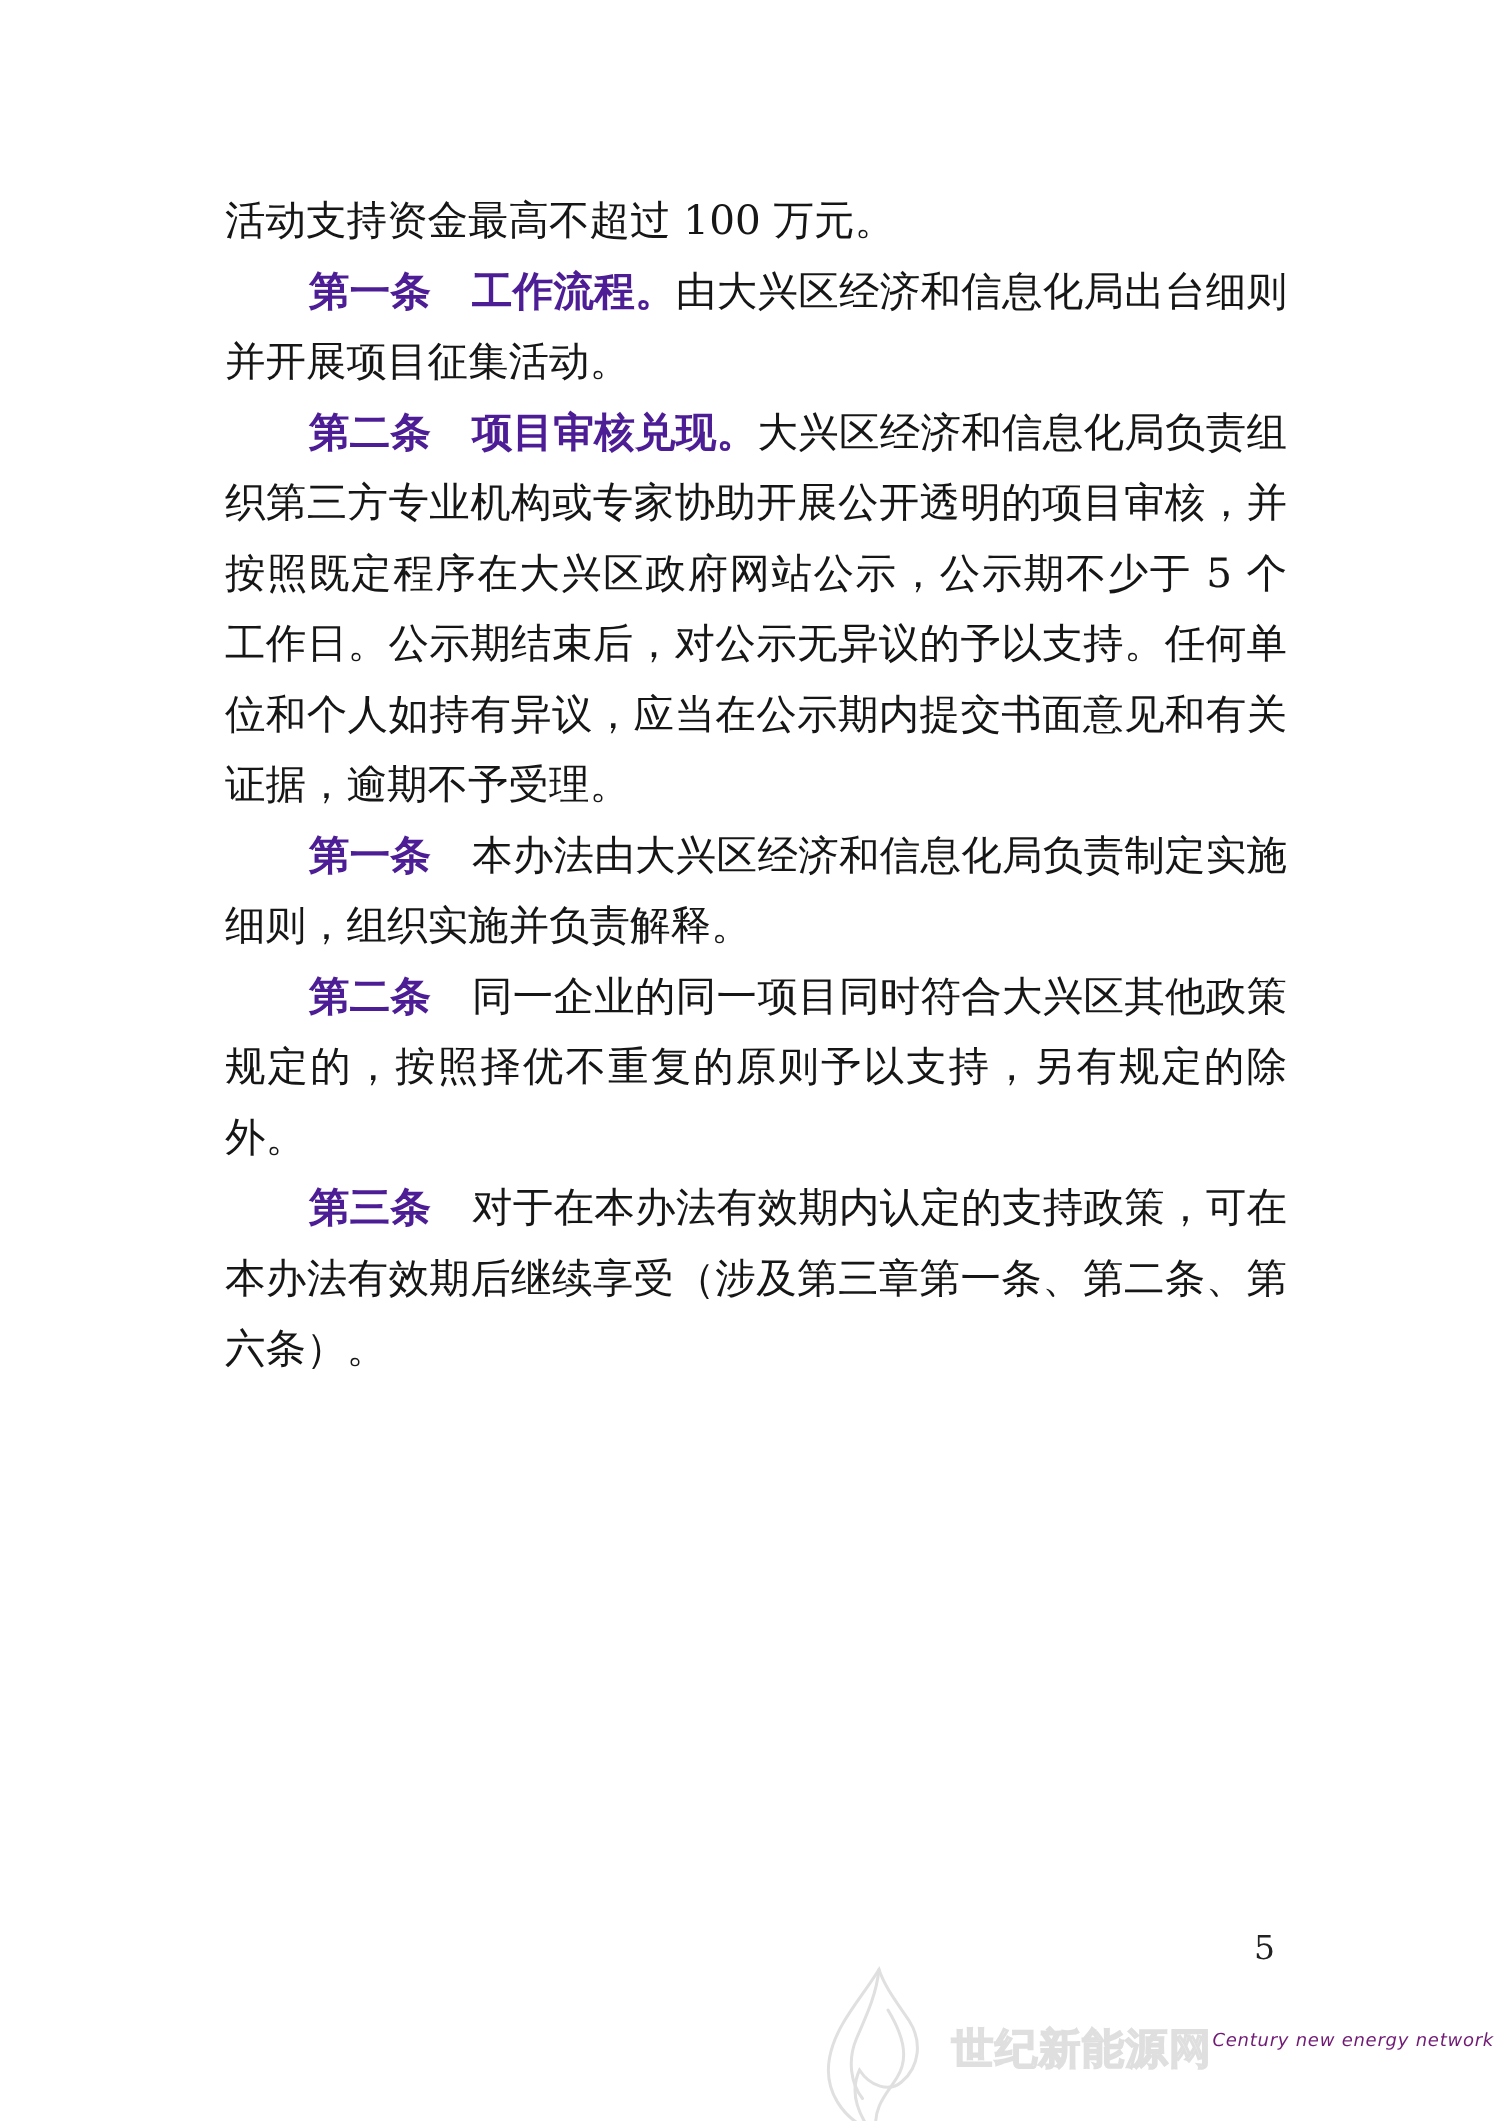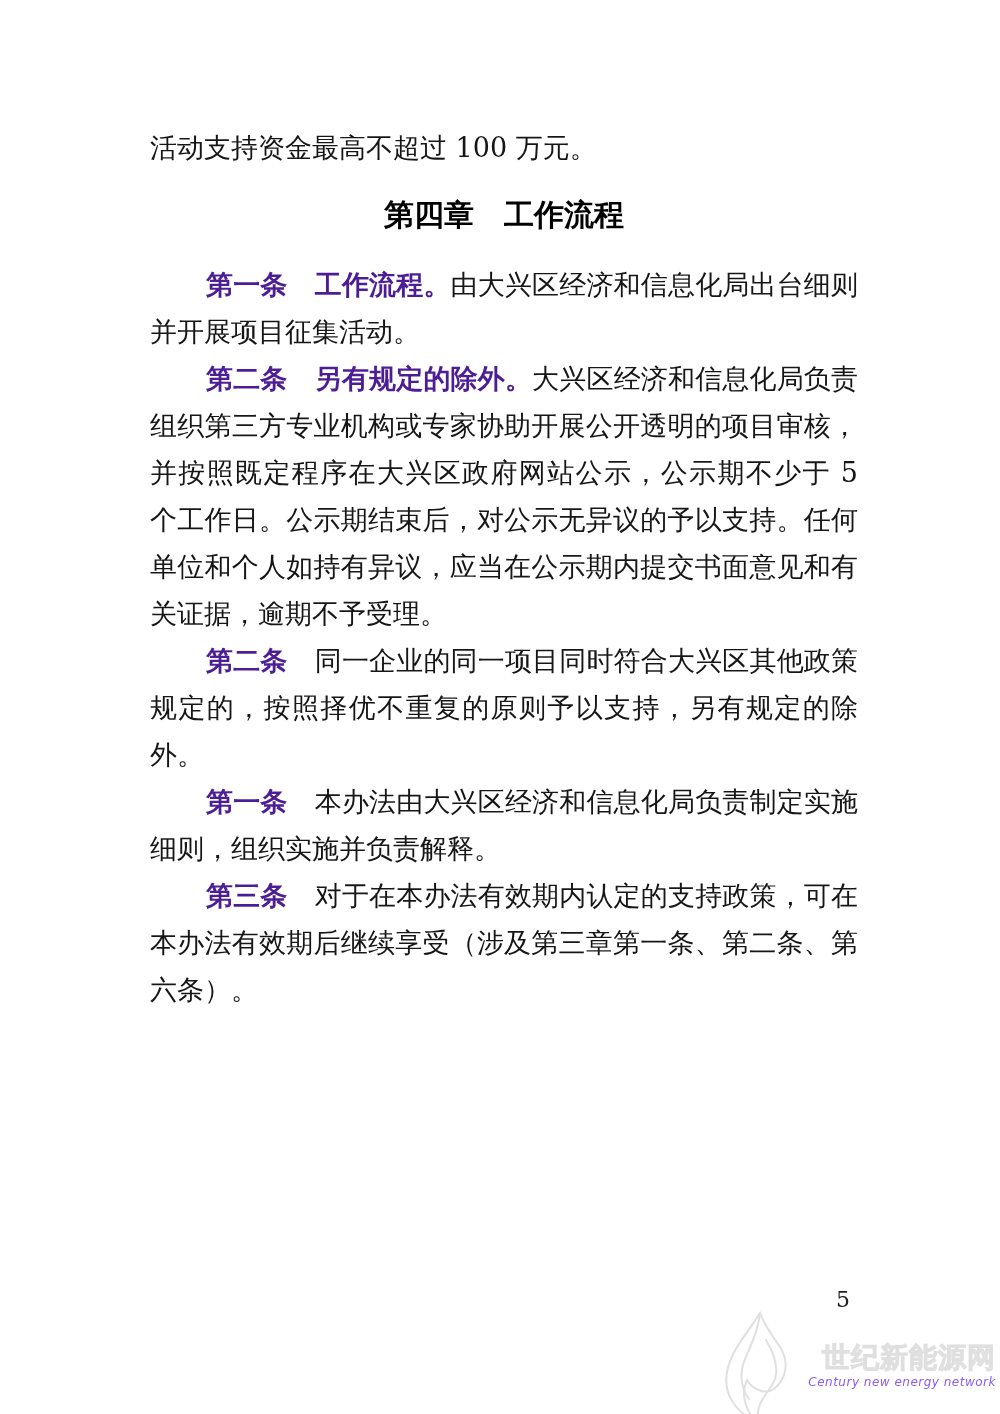--- a/index.html
+++ b/index.html
@@ -47,58 +47,57 @@
   }
   .watermark {
     position: absolute;
     right: 4px;
     bottom: -8px;
     display: flex;
     align-items: center;
     gap: 2px;
     pointer-events: none;
   }
-  .wm-text { display: flex; flex-direction: column; text-align: right; }
+  .wm-text { display: flex; flex-direction: row; }
   .wm-cn {
     font-family: "DejaVu Sans", "Liberation Sans", sans-serif;
     font-size: 28px;
     font-weight: bold;
     letter-spacing: 1px;
     color: #f5f5f5;
     -webkit-text-stroke: 1px #dfdfdf;
     line-height: 30px;
   }
   .wm-en {
     font-family: "DejaVu Sans", "Liberation Sans", sans-serif;
     font-size: 12px;
     font-style: italic;
     letter-spacing: 0.5px;
-    color: #8b5cf6;
+    color: #701a75;
     line-height: 14px;
     margin-top: 2px;
   }
 </style>
 </head>
 <body>
 
 <div class="page">
   <main class="content">
 
     <p class="par no-indent">活动支持资金最高不超过 100 万元。</p>
 
-    <h2 class="chapter-title">第四章　工作流程</h2>
 
     <p class="par"><b class="article-label">第一条　</b><b class="article-lead">工作流程。</b><span>由大兴区经济和信息化局出台细则并开展项目征集活动。</span></p>
 
-    <p class="par"><b class="article-label">第二条　</b><b class="article-lead">另有规定的除外。</b><span>大兴区经济和信息化局负责组织第三方专业机构或专家协助开展公开透明的项目审核，并按照既定程序在大兴区政府网站公示，公示期不少于 5 个工作日。公示期结束后，对公示无异议的予以支持。任何单位和个人如持有异议，应当在公示期内提交书面意见和有关证据，逾期不予受理。</span></p>
+    <p class="par"><b class="article-label">第二条　</b><b class="article-lead">项目审核兑现。</b><span>大兴区经济和信息化局负责组织第三方专业机构或专家协助开展公开透明的项目审核，并按照既定程序在大兴区政府网站公示，公示期不少于 5 个工作日。公示期结束后，对公示无异议的予以支持。任何单位和个人如持有异议，应当在公示期内提交书面意见和有关证据，逾期不予受理。</span></p>
 
 
+    <p class="par"><b class="article-label">第一条　</b><span>本办法由大兴区经济和信息化局负责制定实施细则，组织实施并负责解释。</span></p>
+
     <p class="par"><b class="article-label">第二条　</b><span>同一企业的同一项目同时符合大兴区其他政策规定的，按照择优不重复的原则予以支持，另有规定的除外。</span></p>
-
-    <p class="par"><b class="article-label">第一条　</b><span>本办法由大兴区经济和信息化局负责制定实施细则，组织实施并负责解释。</span></p>
 
     <p class="par"><b class="article-label">第三条　</b><span>对于在本办法有效期内认定的支持政策，可在本办法有效期后继续享受（涉及第三章第一条、第二条、第六条）。</span></p>
 
 
   </main>
 
   <div class="page-number">5</div>
 
   <div class="watermark">
     <svg width="92" height="112" viewBox="0 0 92 112" aria-hidden="true">

